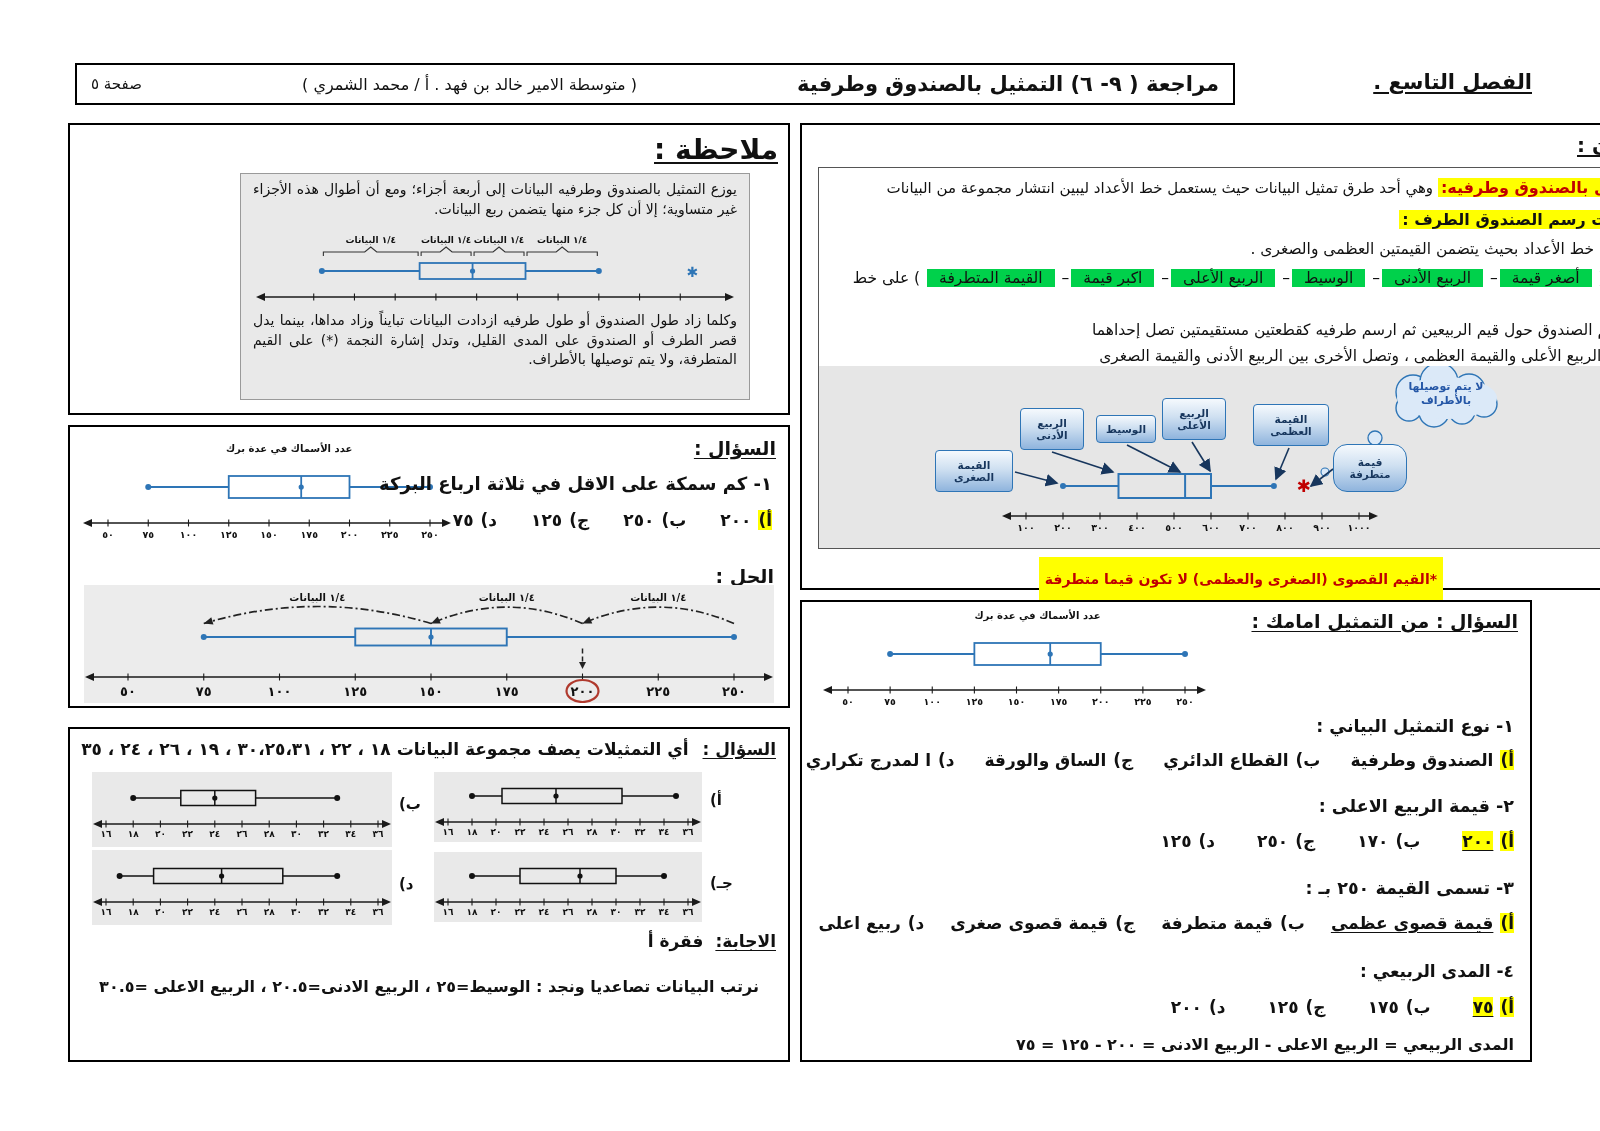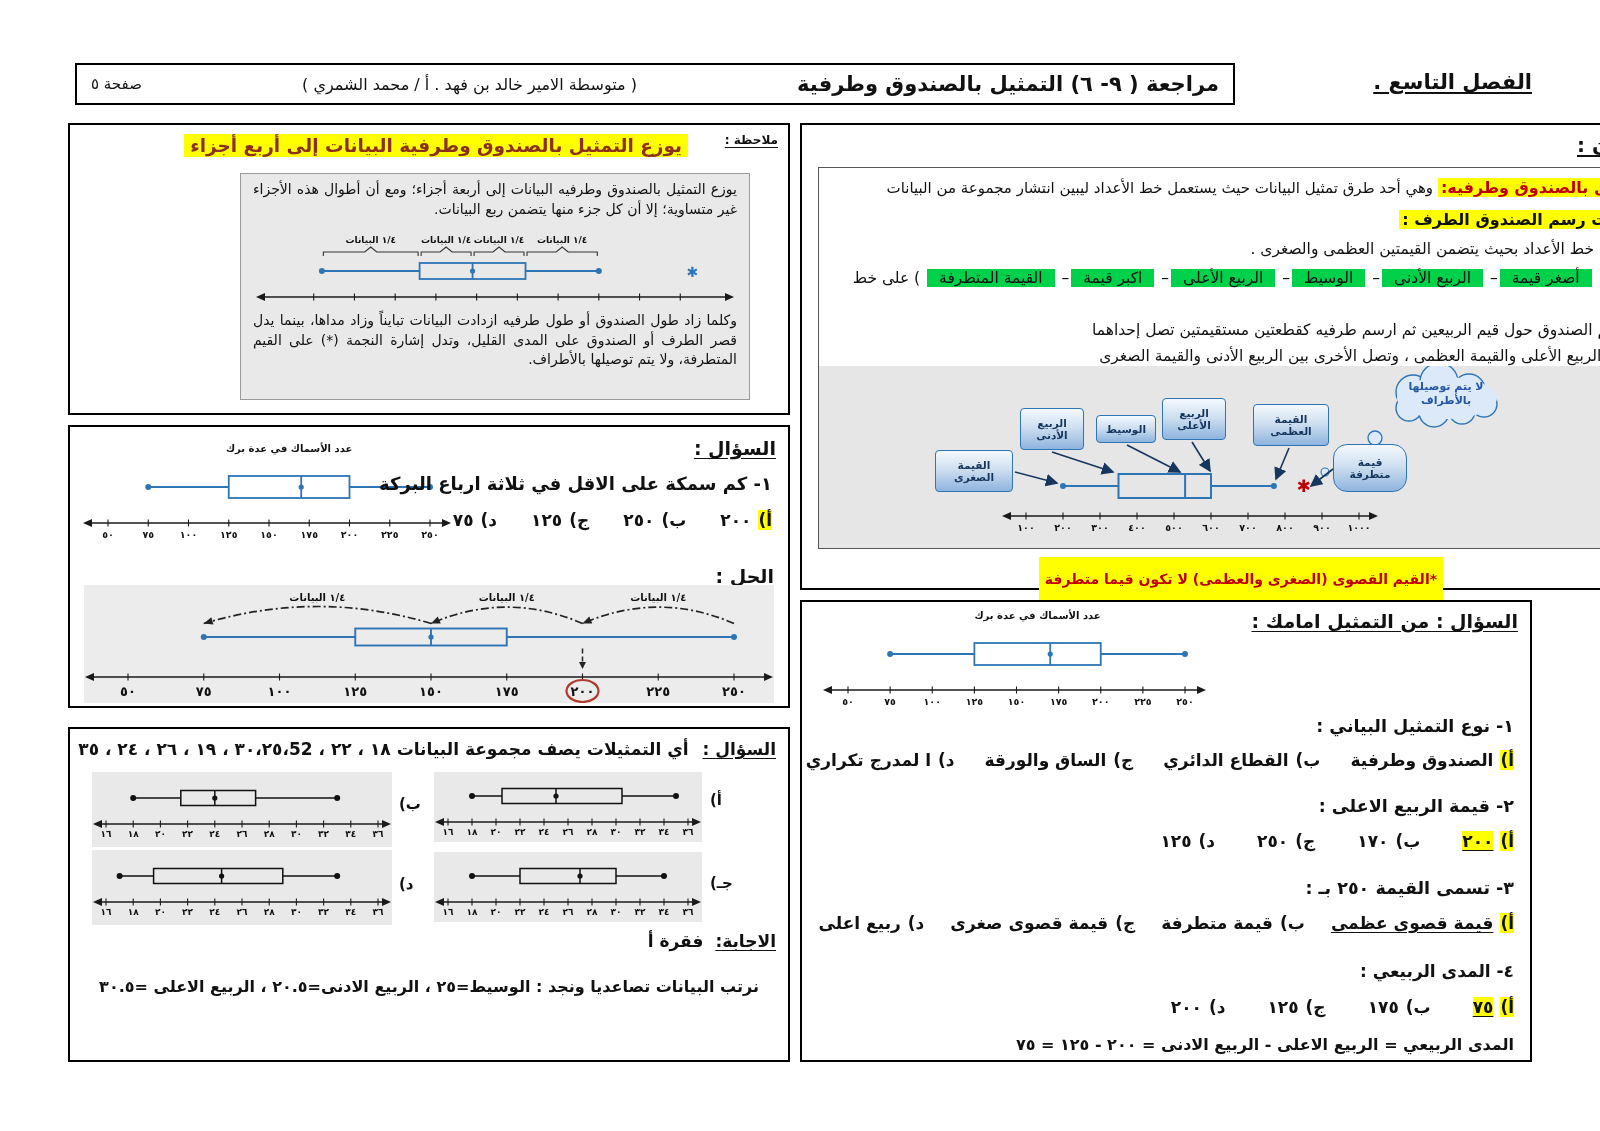--- a/index.html
+++ b/index.html
@@ -213,22 +213,21 @@
       <span class="choice"><span class="k hy">أ)</span><span class="hy u">٧٥</span></span>
       <span class="choice"><span class="k">ب)</span><span>١٧٥</span></span>
       <span class="choice"><span class="k">ج)</span><span>١٢٥</span></span>
       <span class="choice"><span class="k">د)</span><span>٢٠٠</span></span>
     </div>
 
     <div class="row b" style="top:432px;font-size:16px;">المدى الربيعي = الربيع الاعلى - الربيع الادنى = ٢٠٠ - ١٢٥ = ٧٥</div>
   </div>
 
   <div class="bx" style="left:68px;top:123px;width:722px;height:292px;">
-    <div class="abs b u" style="right:10px;top:8px;font-size:12px;">ملاحظة :</div>
-    <div class="abs hy maroon b" style="right:100px;top:9px;font-size:18.5px;padding:1px 6px;">يوزع التمثيل بالصندوق وطرفية البيانات إلى أربع أجزاء</div>
+    <div class="abs b u" style="right:10px;top:8px;font-size:28px;">ملاحظة :</div>
 
     <div class="abs" style="left:170px;right:38px;top:48px;bottom:13px;background:#e9e9e9;border:1px solid #9a9a9a;padding:6px 12px;">
       <div style="font-size:14px;line-height:1.4;text-align:justify;">يوزع التمثيل بالصندوق وطرفيه البيانات إلى أربعة أجزاء؛ ومع أن أطوال هذه الأجزاء غير متساوية؛ إلا أن كل جزء منها يتضمن ربع البيانات.</div>
       <svg width="480" height="88" style="margin:2px auto 0 auto;direction:ltr;">
           <line x1="4" y1="76" x2="476" y2="76" stroke="#1a1a1a" stroke-width="1.3"></line>
           <path d="M479,76 l-9,-4 v8 Z" fill="#1a1a1a"></path>
           <path d="M1,76 l9,-4 v8 Z" fill="#1a1a1a"></path>
           <line x1="58.72727272727273" y1="72.5" x2="58.72727272727273" y2="79.5" stroke="#1a1a1a" stroke-width="1.1"></line>
           <line x1="99.45454545454545" y1="72.5" x2="99.45454545454545" y2="79.5" stroke="#1a1a1a" stroke-width="1.1"></line>
           <line x1="140.1818181818182" y1="72.5" x2="140.1818181818182" y2="79.5" stroke="#1a1a1a" stroke-width="1.1"></line>
@@ -345,21 +344,21 @@
         <path d="M0,0 L-9,-3.8 L-9,3.8 Z" fill="#222" transform="translate(119.75,38.5) rotate(163.3412433886426)"></path>
         <text x="233.375" y="15.5" text-anchor="middle" font-size="10" font-weight="bold" fill="#111">١/٤ البيانات</text>
         <line x1="498.5" y1="63.5" x2="498.5" y2="79" stroke="#222" stroke-width="1.5" stroke-dasharray="5 3"></line>
         <path d="M498.5,84 l-3.5,-7 h7 Z" fill="#222"></path>
       </svg>
   </div>
 
   <div class="bx" style="left:68px;top:727px;width:722px;height:335px;">
     <div class="abs" style="right:12px;top:10px;font-size:17px;font-weight:bold;">
       <span class="u">السؤال :</span>
-      <span style="margin-right:8px;">أي التمثيلات يصف مجموعة البيانات  ١٨ ، ٢٢ ، ٣٠،٢٥،52 ، ١٩ ، ٢٦ ، ٢٤ ، ٣٥</span>
+      <span style="margin-right:8px;">أي التمثيلات يصف مجموعة البيانات  ١٨ ، ٢٢ ، ٣٠،٢٥،٣١ ، ١٩ ، ٢٦ ، ٢٤ ، ٣٥</span>
     </div>
 
     <div class="panel" style="left:22px;top:43px;width:300px;height:75px;">
       <svg width="300" height="72" style="direction:ltr;">
           <line x1="4" y1="52" x2="296" y2="52" stroke="#1a1a1a" stroke-width="1.3"></line>
           <path d="M299,52 l-9,-4 v8 Z" fill="#1a1a1a"></path>
           <path d="M1,52 l9,-4 v8 Z" fill="#1a1a1a"></path>
           <line x1="14" y1="48.5" x2="14" y2="55.5" stroke="#1a1a1a" stroke-width="1.1"></line>
           <text x="14" y="65" text-anchor="middle" font-size="9" font-weight="bold" fill="#111">١٦</text>
           <line x1="41.2" y1="48.5" x2="41.2" y2="55.5" stroke="#1a1a1a" stroke-width="1.1"></line>

